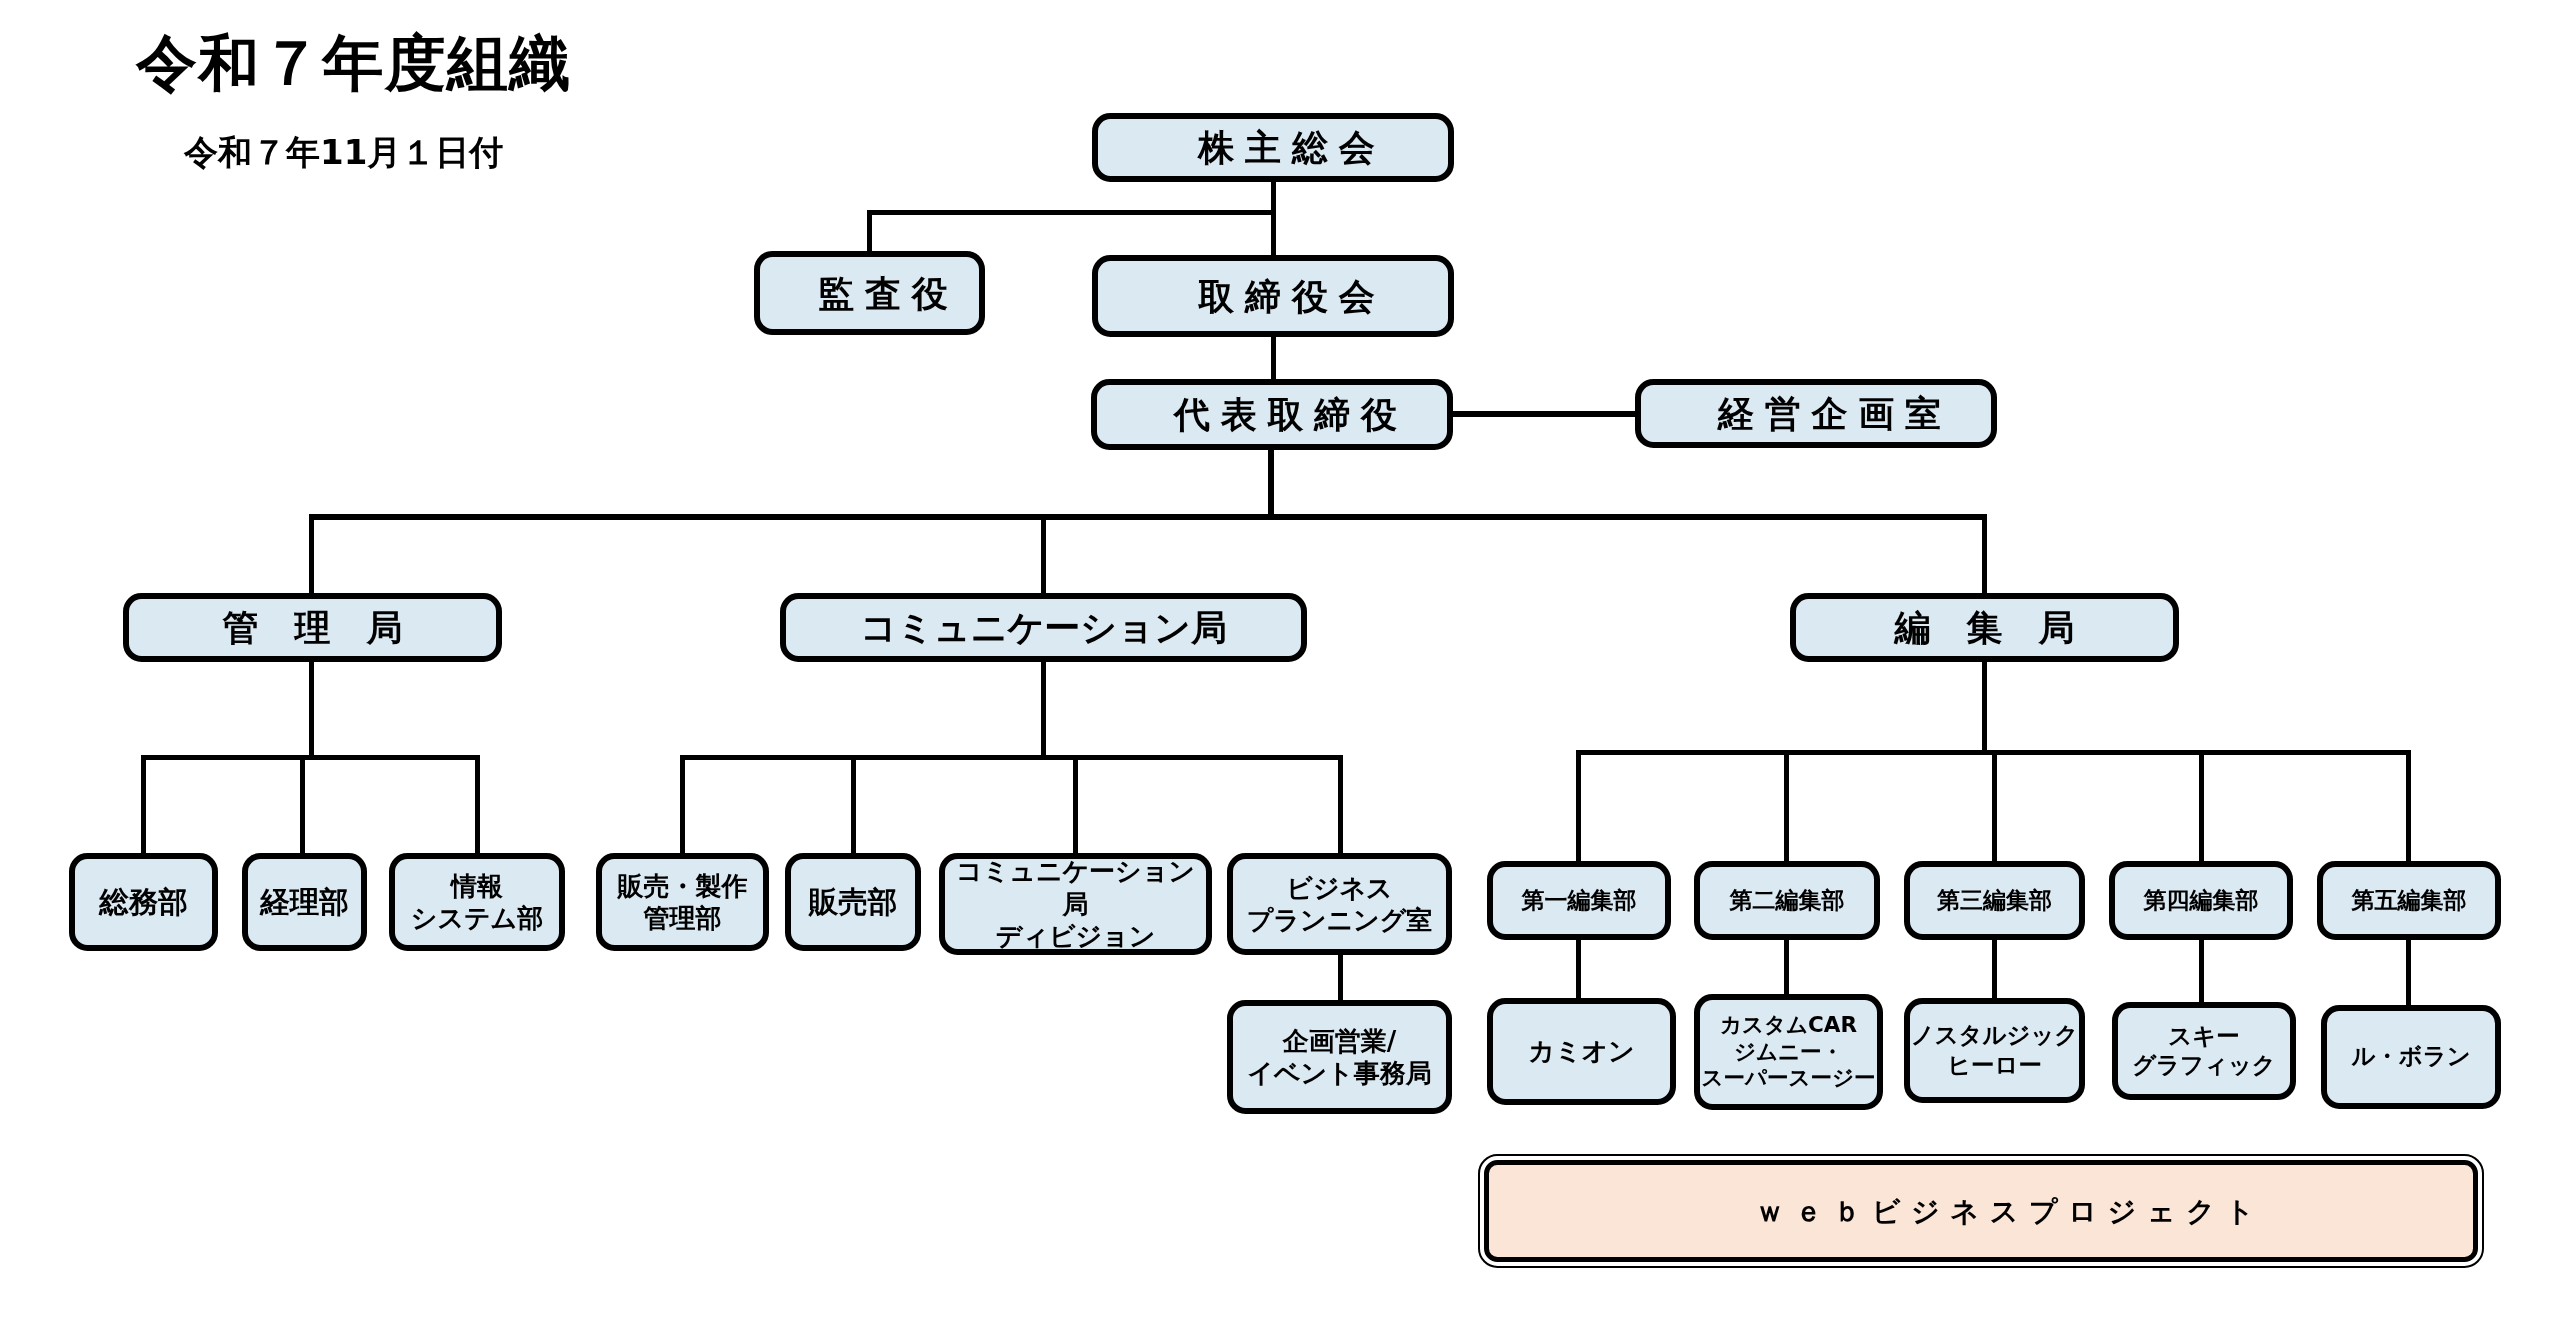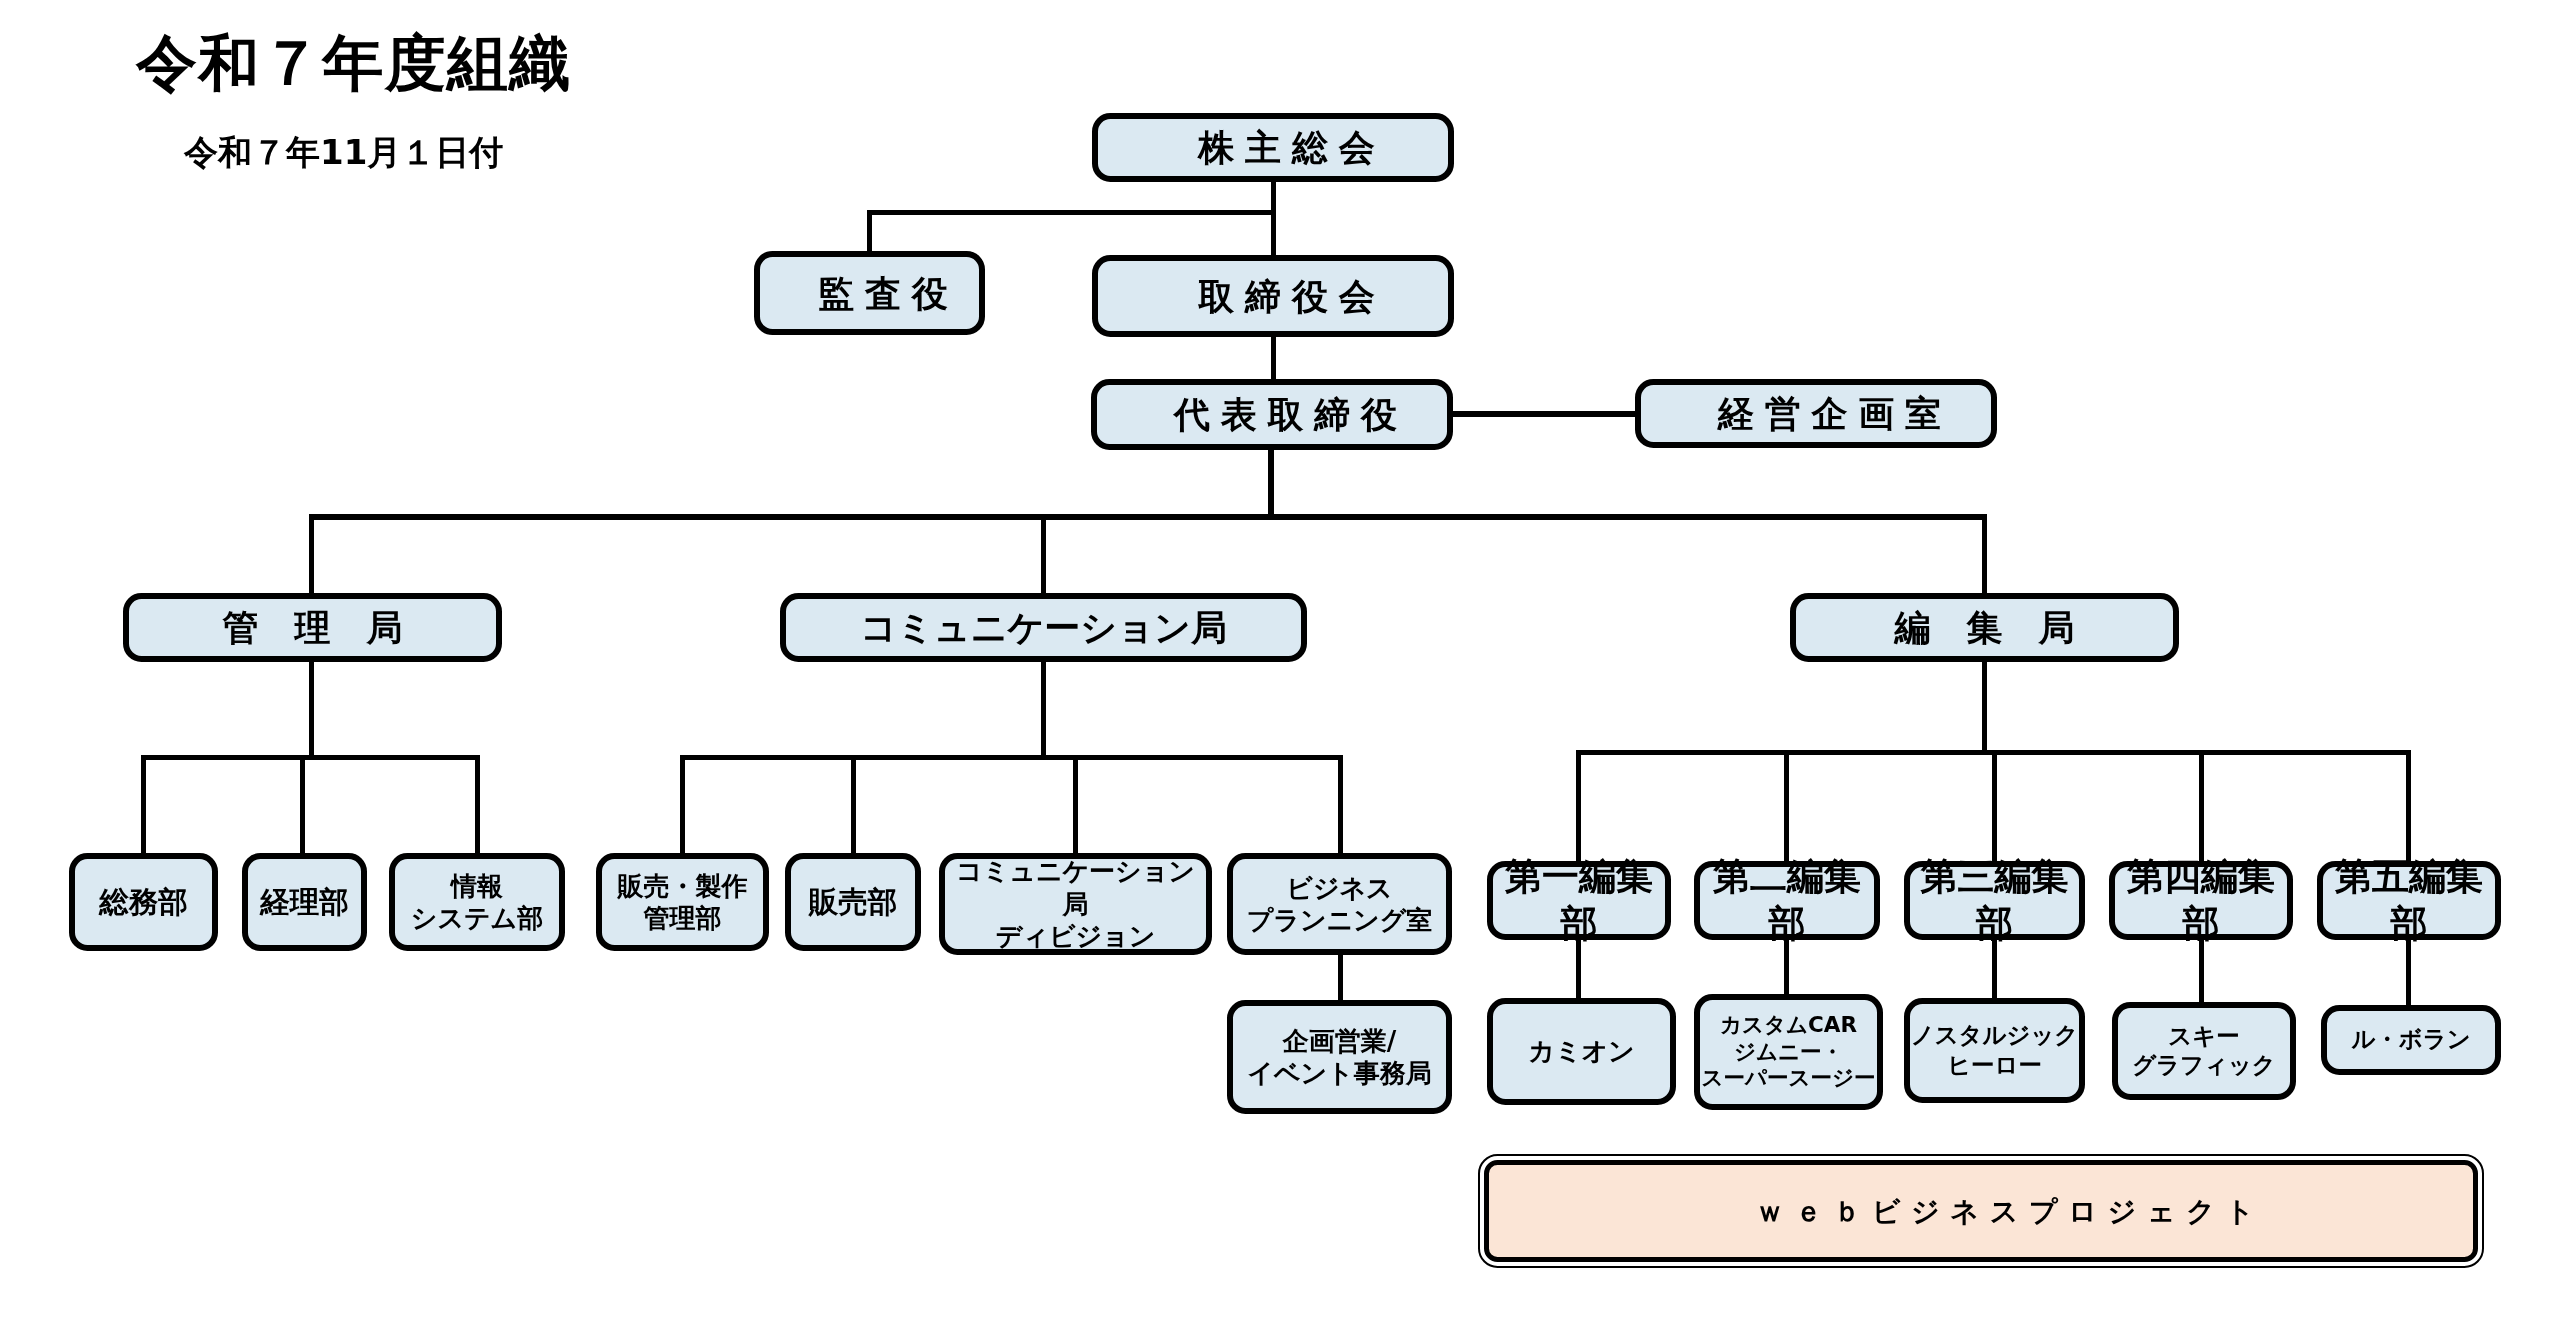--- a/index.html
+++ b/index.html
@@ -16,21 +16,21 @@
     white-space:pre-line;line-height:1.25;
   }
   .node.highlight{
     background:var(--highlight-fill,#fbe5d6);
     border:5.5px solid #000;border-radius:13.5px;
     outline:2.5px solid #000;outline-offset:4.3px;
   }
   .line{position:absolute;background:#000;}
   .fs58{font-size:36px;}
   .fs48{font-size:29.5px;}
-  .fs44{font-size:37px;font-family:Liberation Serif, serif;}
+  .fs44{font-size:23px;}
   .fs42{font-size:26px;}
   .fs38{font-size:23.4px;}
   .fs35{font-size:21.5px;}
   .fs46{font-size:28px;}
   .sp-wide{letter-spacing:0.30em;text-indent:0.30em;padding-left:27px;}
   .sp-mid{letter-spacing:0.38em;text-indent:0.38em;}
 </style>
 </head>
 <body>
 
@@ -108,18 +108,18 @@
   <div class="node fs42" style="left:1227px;top:1000px;width:225px;height:114px;"><span>企画営業/
 イベント事務局</span></div>
   <div class="node fs42" style="left:1487px;top:998px;width:189px;height:107px;"><span>カミオン</span></div>
   <div class="node fs38" style="left:1904px;top:998px;width:181px;height:105px;"><span>ノスタルジック
 ヒーロー</span></div>
   <div class="node fs35" style="left:1694px;top:994px;width:189px;height:116px;"><span>カスタムCAR
 ジムニー・
 スーパースージー</span></div>
   <div class="node fs38" style="left:2112px;top:1002px;width:184px;height:98px;"><span>スキー
 グラフィック</span></div>
-  <div class="node fs38" style="left:2321px;top:1005px;width:180px;height:70px;"><span>ル・ボラン</span></div>
+  <div class="node fs38" style="left:2321px;top:1005px;width:180px;height:104px;"><span>ル・ボラン</span></div>
 
   <div class="node highlight fs46 sp-mid" style="left:1484px;top:1160px;width:994px;height:102px;padding-left:48px;"><span>ｗｅｂビジネスプロジェクト</span></div>
 
 </div>
 
 
 </body></html>

